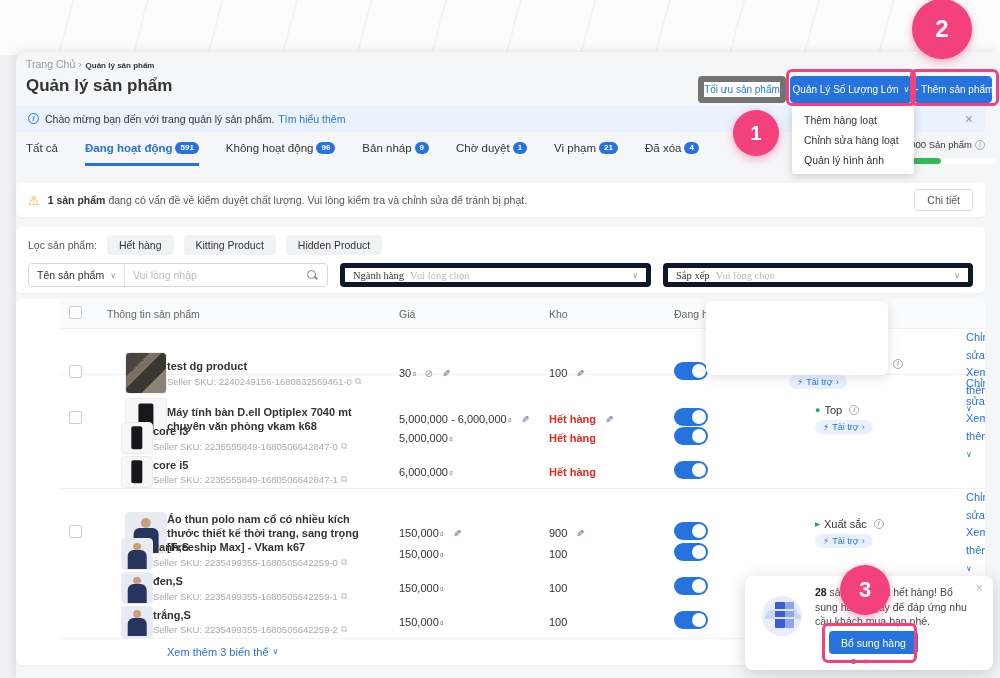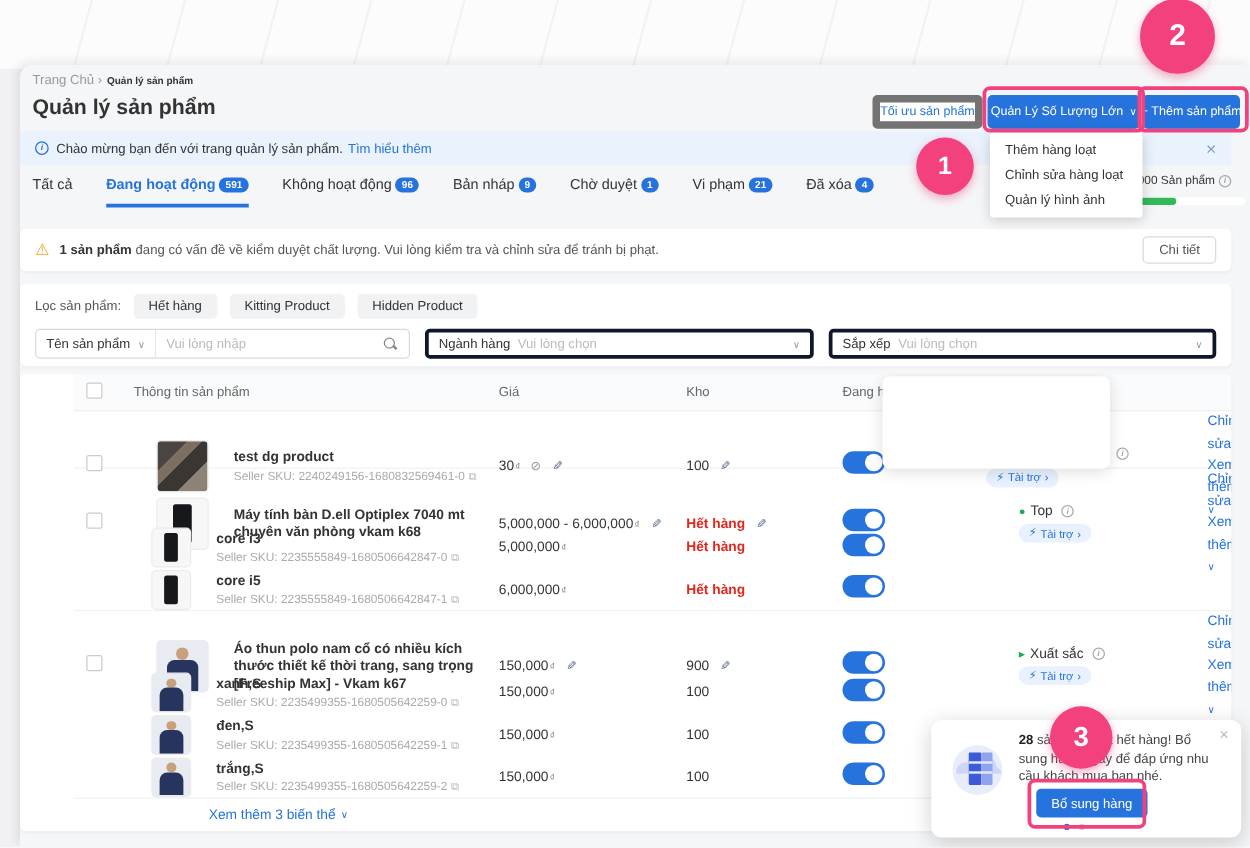--- a/index.html
+++ b/index.html
@@ -80,22 +80,22 @@
   .search-type { display:flex; align-items:center; gap:6px; font-size:10.5px; color:#333; padding:0 8px;
     border-right:1px solid #e5e5e5; height:100%; cursor:pointer; white-space:nowrap; }
   .search-group input { border:none; outline:none; flex:1; font-size:10.5px; padding:0 8px; color:#333;
     min-width:0; font-family:inherit; }
   .search-group input::placeholder { color:#bbb; }
   .mag { position:relative; width:11px; height:11px; margin-right:9px; flex:none; cursor:pointer; }
   .mag::before { content:""; position:absolute; left:0; top:0; width:7px; height:7px;
     border:1.5px solid #888; border-radius:50%; }
   .mag::after { content:""; position:absolute; left:7px; top:7px; width:4px; height:1.5px;
     background:#888; transform:rotate(45deg); }
-  .fake-select { display:flex; align-items:center; height:24px; border:3px solid #0f172a; border-radius:4px;
-    background:#fff; padding:0 8px; font-size:10.5px; cursor:pointer; }
+  .fake-select { display:flex; align-items:center; height:24px; border:5px solid #0f172a; border-radius:4px;
+    background:#fff; padding:0 8px; font-size:10.5px; cursor:pointer;font-family:Liberation Serif, serif; }
   .fs-cat { width:311px; } .fs-sort { width:310px; }
   .fs-label { color:#333; margin-right:6px; white-space:nowrap; }
   .fs-ph { color:#bbb; flex:1; }
   .fs-chev { color:#999; font-size:8px; }
 
   
   .table-card { left:16px; top:299px; width:969px; height:366px; overflow:hidden;padding-left:43px; }
   .spotlight { position:absolute; left:690px; top:2px; width:182px; height:74px; background:#fff;
     border-radius:6px; box-shadow:0 2px 12px rgba(0,0,0,0.13); z-index:3; }
   .thead, .trow { display:grid; grid-template-columns:48px 292px 150px 125px 105px 175px 1fr;
@@ -104,21 +104,21 @@
     border-bottom:1px solid #f0f0f0; }
   .thead .hc { padding-left:10px; }
   .thead .h-score { position:relative; z-index:4; color:#111; font-weight:bold; font-size:11px; }
   .trow { position:relative; z-index:2; }
   .trow.parent { height:46px; } .trow.h48 { height:48px; }
   .trow.variant { height:34px; }
   .sep { border-bottom:1px solid #f1f1f1; }
   .c-check { padding-left:10px; }
   .checkbox { width:13px; height:13px; border:1px solid #ccc; border-radius:2px; background:#fff;
     display:inline-block; cursor:pointer; }
-  .c-info { display:flex; align-items:center; gap:20px; padding-left:18px; }
+  .c-info { display:flex; align-items:center; gap:0; padding-left:18px; }
   .variant .c-info { padding-left:14px; }
   .thumb { width:42px; height:42px; border-radius:4px; border:1px solid #ececec; flex:none;
     position:relative; overflow:hidden; }
   .variant .thumb { width:32px; height:32px; }
   .t-collage { background:linear-gradient(135deg,#4a4540 0 30%,#7a6f62 30% 45%,#3a3632 45% 70%,#8c8275 70%); }
   .t-pc { background:#f7f7f7; }
   .t-pc::after { content:""; position:absolute; left:50%; top:50%; transform:translate(-50%,-50%);
     width:38%; height:78%; background:#17181c; border-radius:2px; }
   .t-shirt { background:#e8ebf1; }
   .t-shirt::before { content:""; position:absolute; left:50%; top:12%; transform:translateX(-50%);

